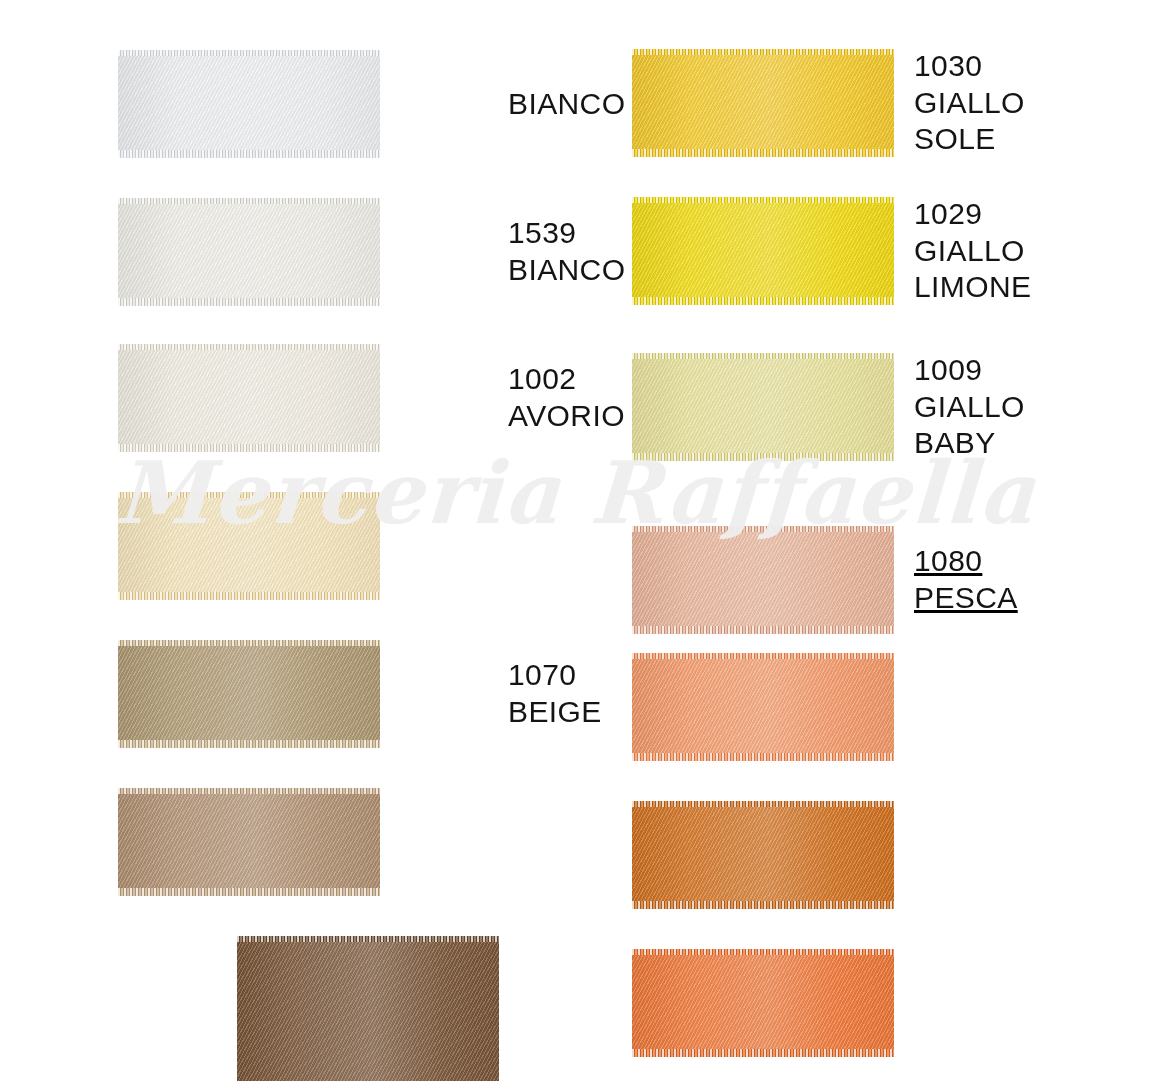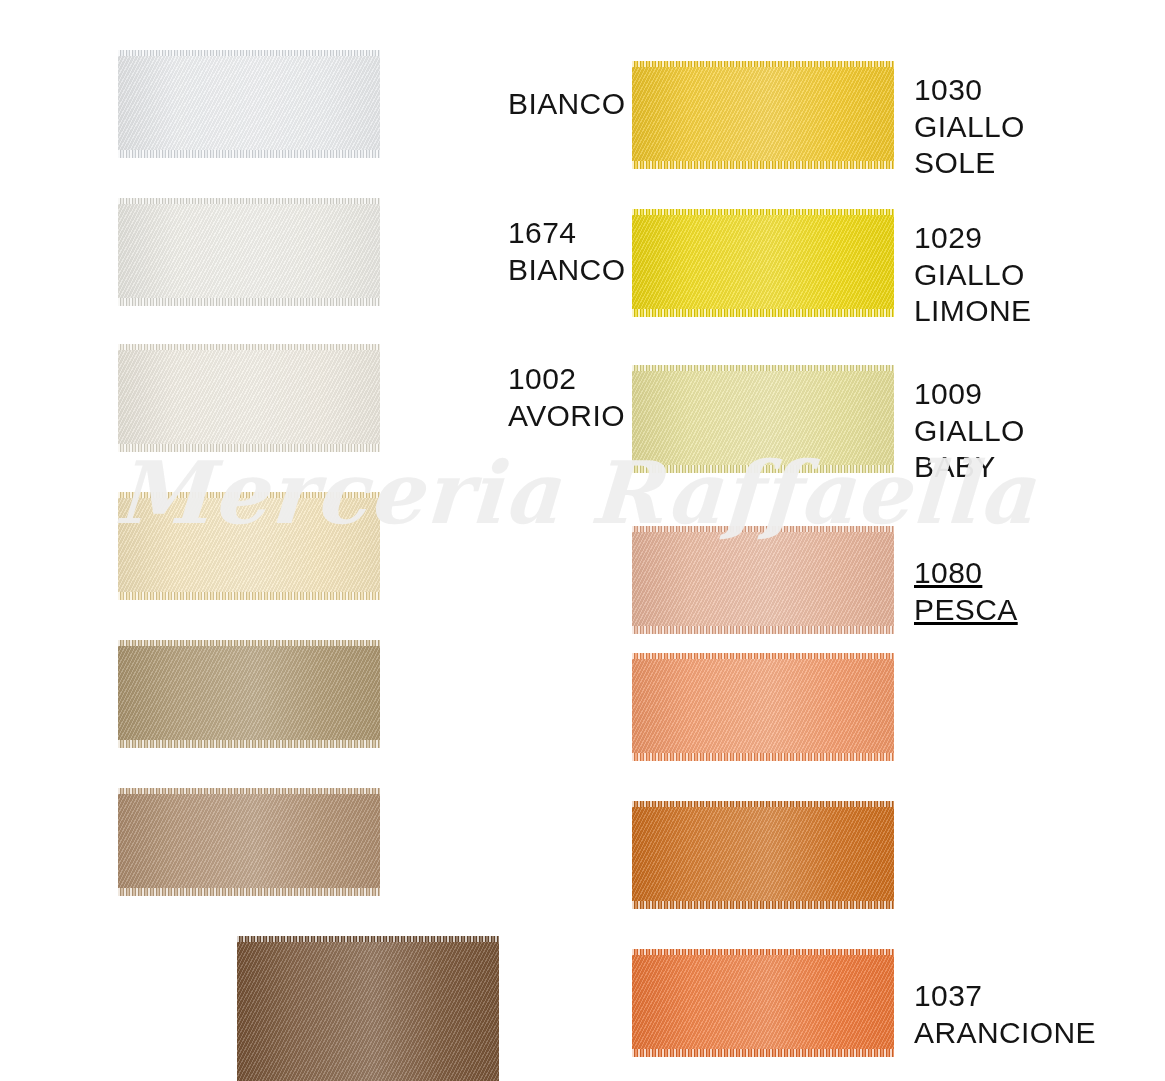--- a/index.html
+++ b/index.html
@@ -120,42 +120,42 @@
     margin-left: 0;
     padding-left: 0;
     color: #141414;
     font-size: 30px;
     line-height: 1.22;
     letter-spacing: 0.4px;
     white-space: pre-line;
     font-weight: 400;
   }
   #col-left  .label { margin-left: 128px; }
-  #col-right .label { margin-left: 20px; margin-top: 24px; }
+  #col-right .label { margin-left: 20px; }
 </style>
 </head>
 <body>
 
 <div id="chart">
   <div class="column" id="col-left">
       <div class="swatch-row" style="top: 50px;">
         <div class="ribbon" style="--c: #eef0f2; --e: #e2e6ea;">
           <div class="edge top"></div>
           <div class="body"></div>
           <div class="edge bottom"></div>
         </div>
         <div class="label">BIANCO</div>
       </div>
       <div class="swatch-row" style="top: 198px;">
         <div class="ribbon" style="--c: #f0efe9; --e: #e4e3dc;">
           <div class="edge top"></div>
           <div class="body"></div>
           <div class="edge bottom"></div>
         </div>
-        <div class="label">1674
+        <div class="label">1539
 BIANCO</div>
       </div>
       <div class="swatch-row" style="top: 344px;">
         <div class="ribbon" style="--c: #f1ede3; --e: #e7e2d4;">
           <div class="edge top"></div>
           <div class="body"></div>
           <div class="edge bottom"></div>
         </div>
         <div class="label">1002
 AVORIO</div>
@@ -166,20 +166,22 @@
           <div class="body"></div>
           <div class="edge bottom"></div>
         </div>
       </div>
       <div class="swatch-row" style="top: 640px;">
         <div class="ribbon" style="--c: #b09a73; --e: #c6b087;">
           <div class="edge top"></div>
           <div class="body"></div>
           <div class="edge bottom"></div>
         </div>
+        <div class="label">1070
+BEIGE</div>
       </div>
       <div class="swatch-row" style="top: 788px;">
         <div class="ribbon" style="--c: #b29172; --e: #c2a482;">
           <div class="edge top"></div>
           <div class="body"></div>
           <div class="edge bottom"></div>
         </div>
       </div>
       <div class="swatch-row" style="top: 936px; flex-direction: column;">
         <div class="ribbon" style="--c: #7a5638; --e: #6b4a2f;">
@@ -244,21 +246,19 @@
           <div class="body"></div>
           <div class="edge bottom"></div>
         </div>
       </div>
       <div class="swatch-row" style="top: 949px;">
         <div class="ribbon" style="--c: #f07838; --e: #e56c2c;">
           <div class="edge top"></div>
           <div class="body"></div>
           <div class="edge bottom"></div>
         </div>
-        <div class="label">1037
-ARANCIONE</div>
       </div>
     </div>
 </div>
 
 <div id="watermark">
   <span class="wm-text">Merceria Raffaella</span>
 </div>
 
 </body></html>

